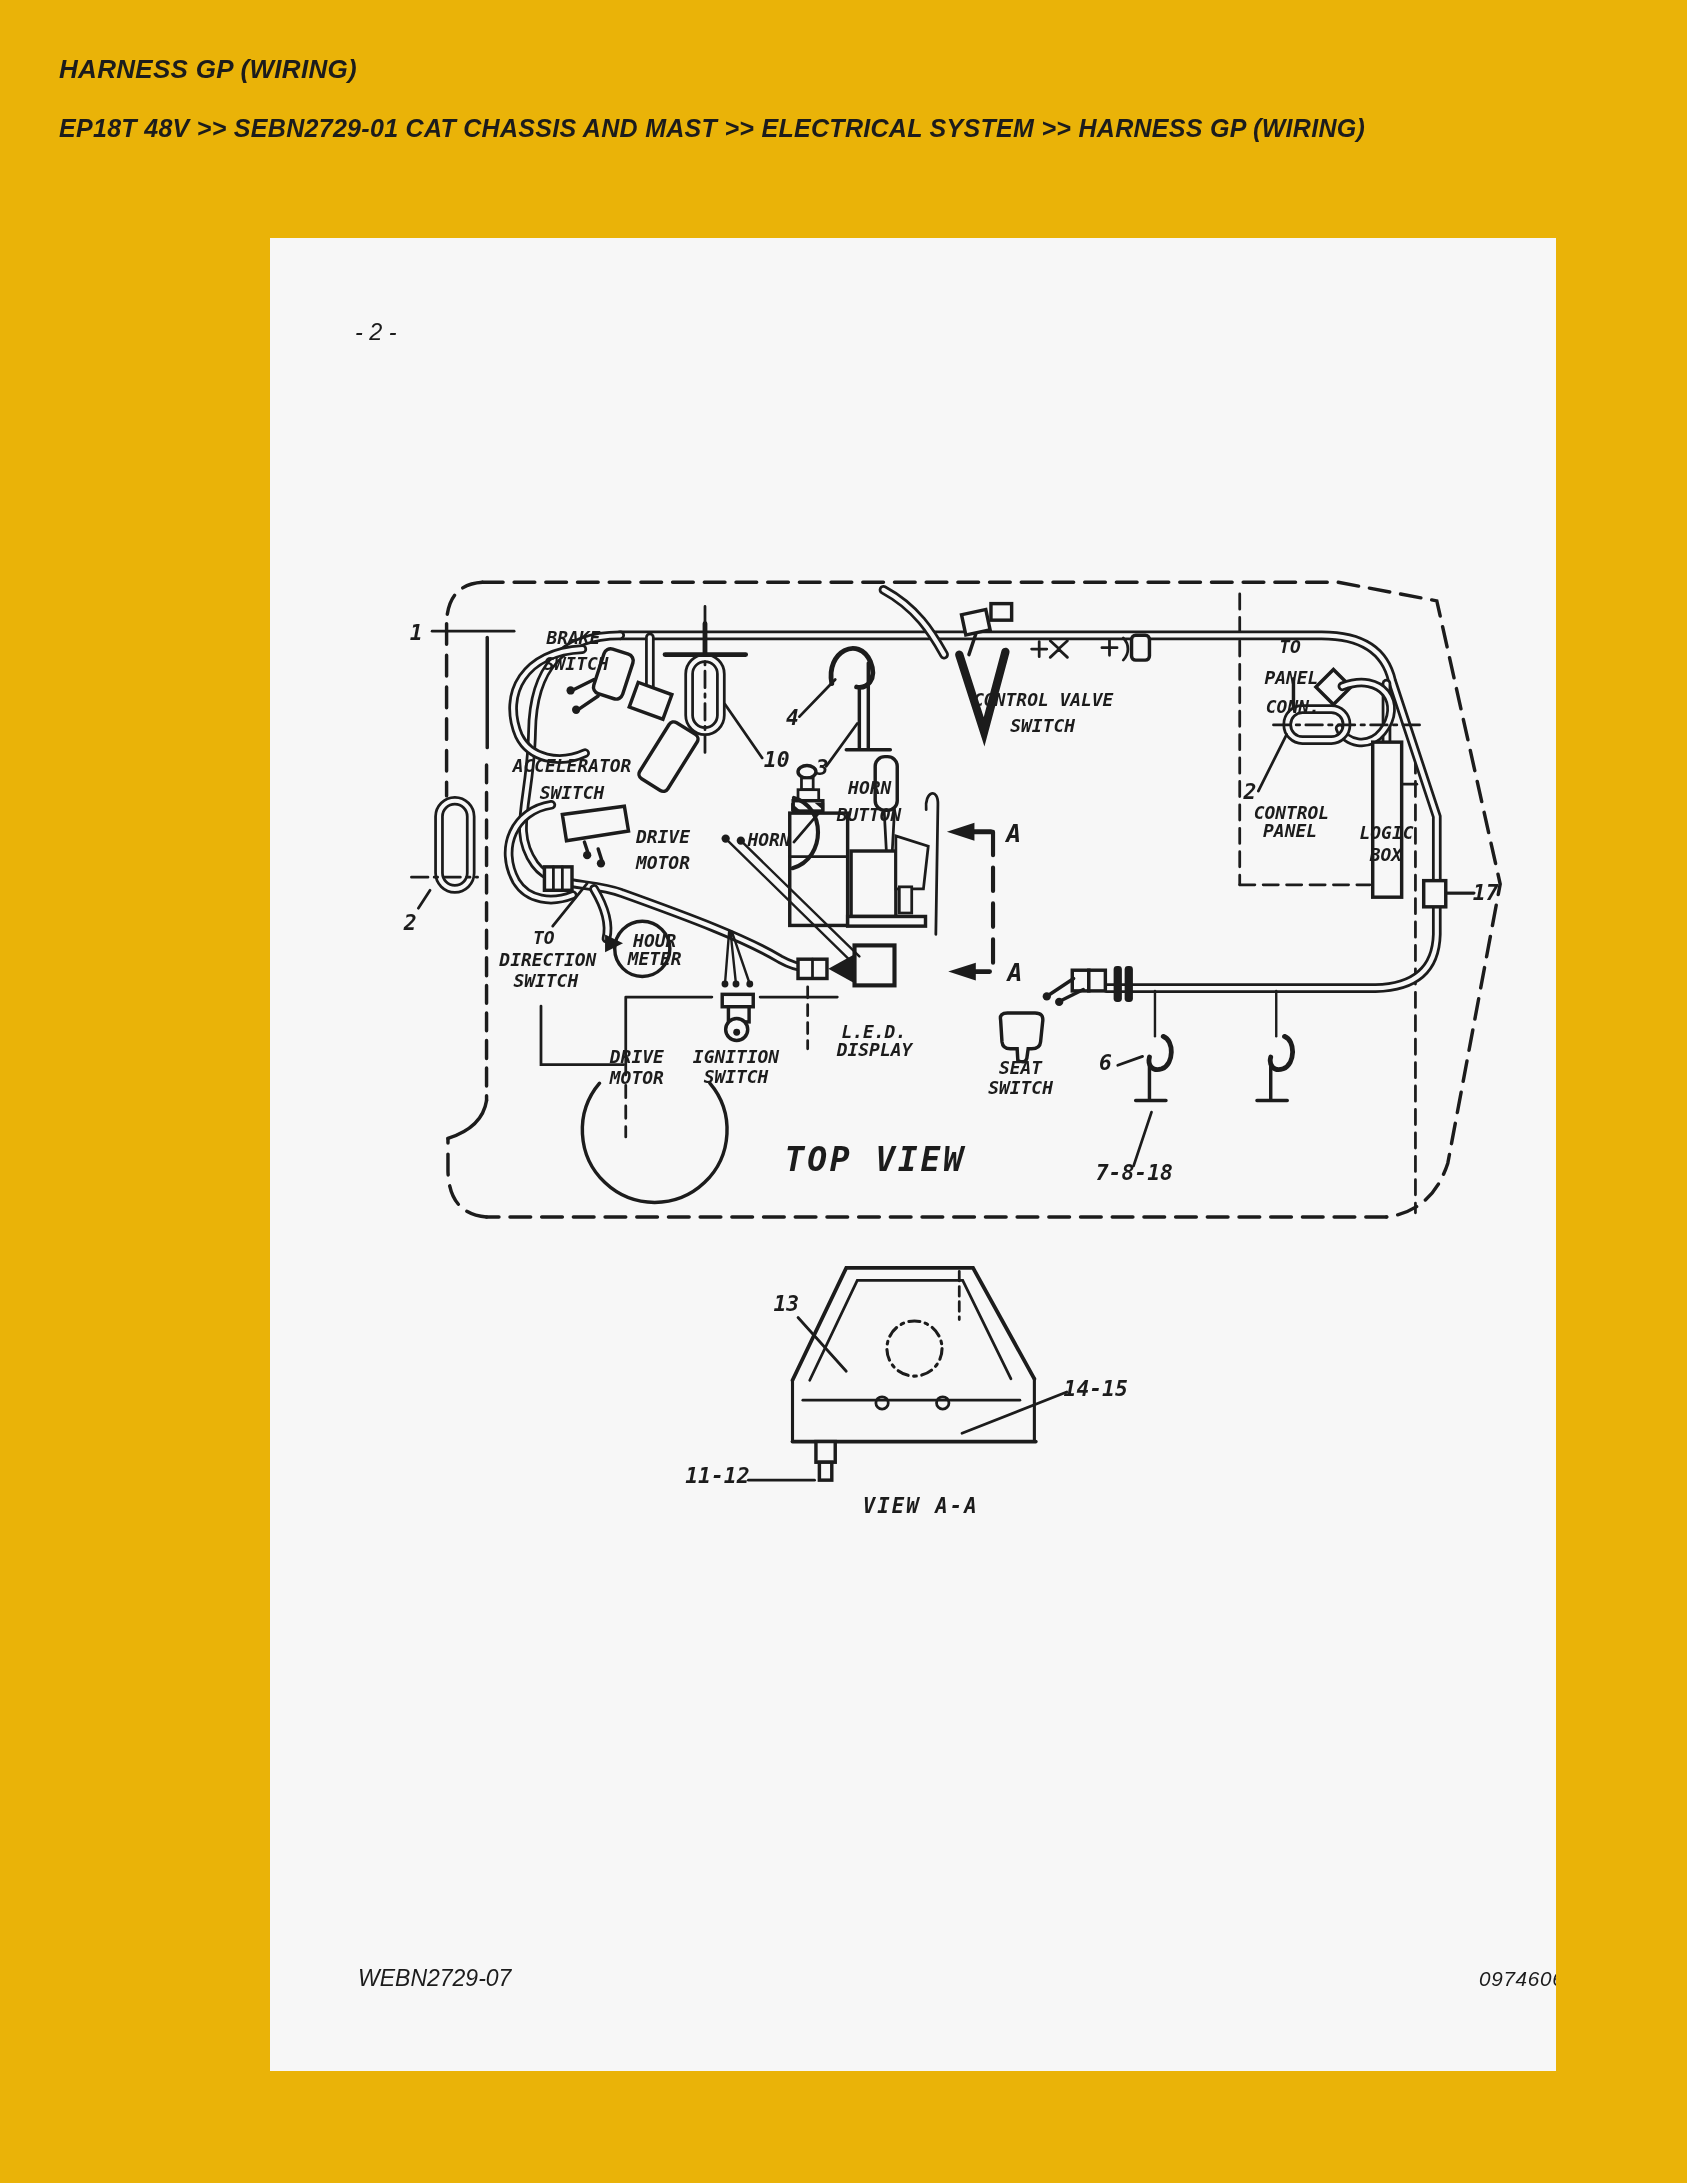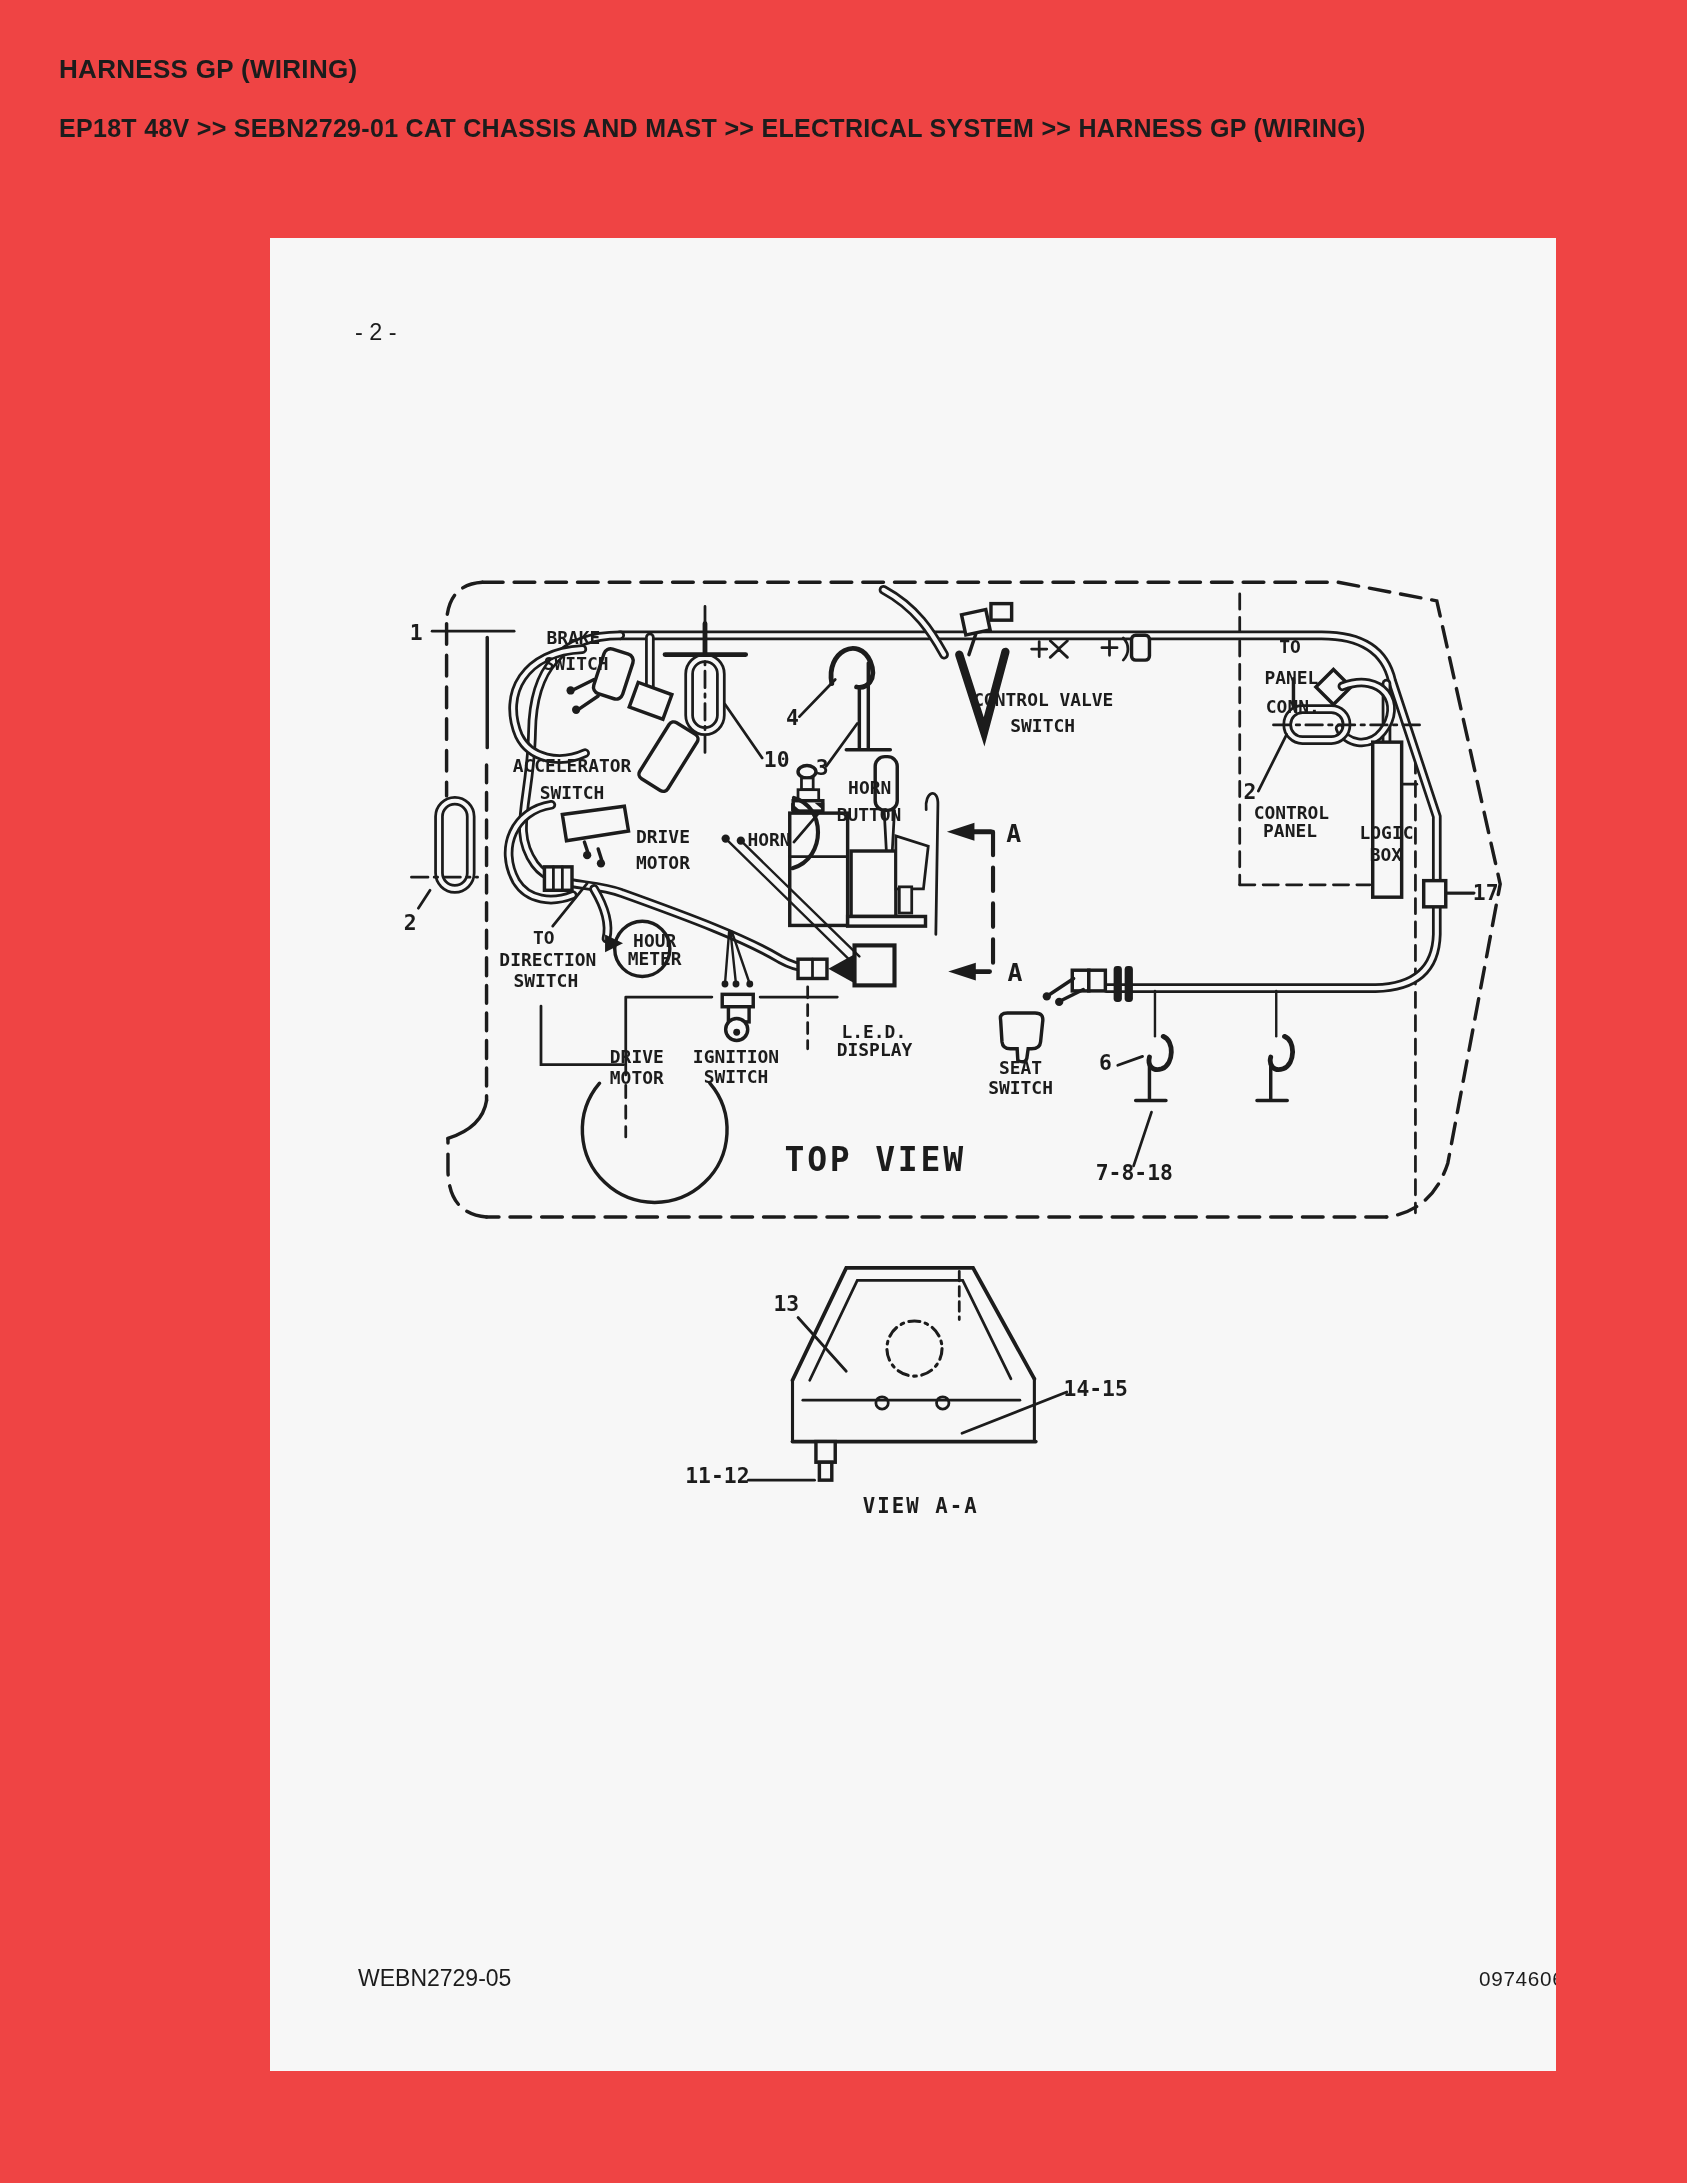--- a/index.html
+++ b/index.html
@@ -1,17 +1,17 @@
 <!DOCTYPE html>
 <html style="font-size:11px"><head>
 <meta charset="utf-8">
 <style>
   html,body{margin:0;padding:0;background:#ffffff;}
-  #screen{position:relative;width:1687px;height:2183px;background:#ef4444;overflow:hidden;
-          font-family:"Liberation Sans",sans-serif;color:#1c1c1c;}
+  #screen{position:relative;width:1687px;height:2183px;background:#eab308;overflow:hidden;
+          font-family:"Liberation Sans",sans-serif;color:#1c1c1c;font-style:italic;}
   .hdr1{position:absolute;left:59px;top:54px;font-size:26px;font-weight:bold;letter-spacing:0.3px;}
   .hdr2{position:absolute;left:59px;top:114px;font-size:25px;font-weight:bold;letter-spacing:0.3px;white-space:nowrap;}
   #page{position:absolute;left:270px;top:238px;width:1286px;height:1833px;background:#f7f7f7;overflow:hidden;}
   .pnum{position:absolute;left:85px;top:81px;font-size:23.4px;}
   .ptitle{position:absolute;left:449px;top:121px;width:482px;text-align:center;font-size:30px;font-weight:bold;white-space:nowrap;}
   .pfootl{position:absolute;left:88px;top:1727px;font-size:23px;}
   .pfootr{position:absolute;left:1209px;top:1729px;font-size:20.7px;letter-spacing:0.7px;white-space:nowrap;}
   #diag{position:absolute;left:0;top:0;}
   
   .w{stroke:#1c1c1c;stroke-width:14;fill:none;stroke-linecap:round;}
@@ -35,21 +35,21 @@
 </head>
 <body>
 
 <div id="screen">
 
   <div class="hdr1">HARNESS GP (WIRING)</div>
   <div class="hdr2">EP18T 48V &gt;&gt; SEBN2729-01 CAT CHASSIS AND MAST &gt;&gt; ELECTRICAL SYSTEM &gt;&gt; HARNESS GP (WIRING)</div>
 
   <div id="page">
     <div class="pnum">- 2 -</div>
-    <div class="pfootl">WEBN2729-05</div>
+    <div class="pfootl">WEBN2729-07</div>
     <div class="pfootr">0974606</div>
   </div>
 
   <svg id="diag" width="1687" height="2183" viewBox="0 0 2448 3168">
 
     <g>
       <path class="ln s5 dash" d="M 700,845 H 1942"></path>
       <path class="ln s5 dash" d="M 1942,845 L 2085,872 L 2177,1283 L 2101,1688 Q 2078,1758 2012,1766"></path>
       <path class="ln s5 dash" d="M 2012,1766 H 706"></path>
       <path class="ln s5 dash" d="M 706,1766 Q 652,1762 650,1700 V 1652"></path>

